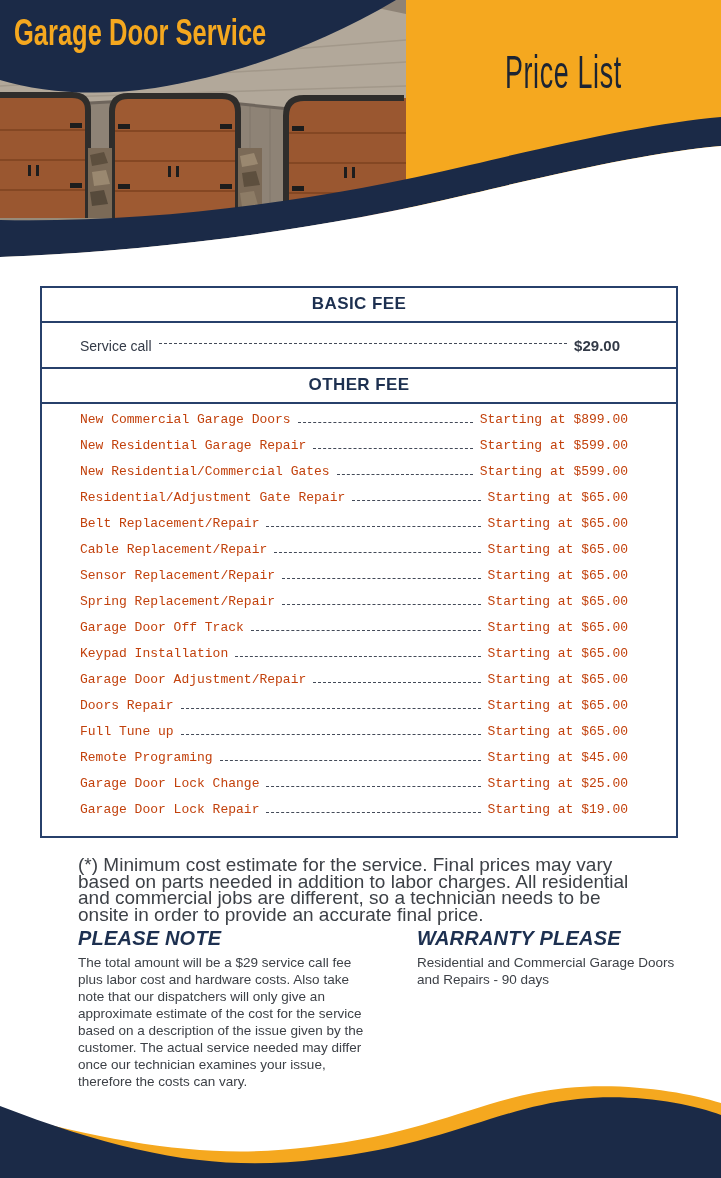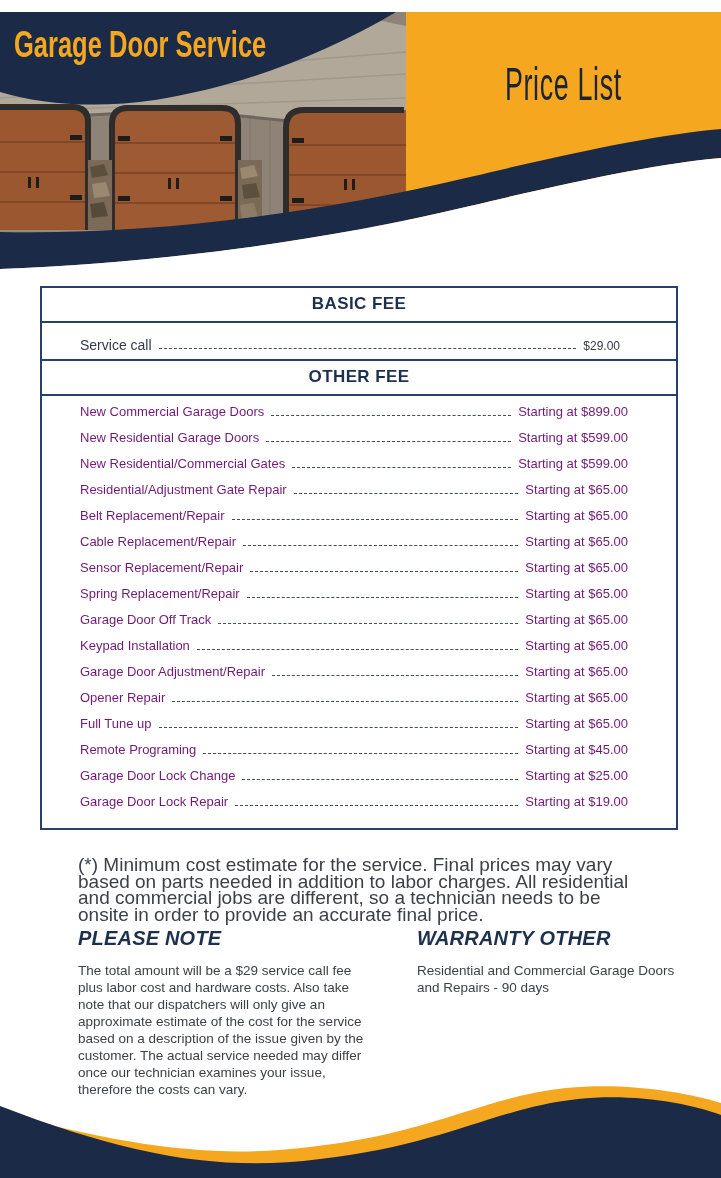--- a/index.html
+++ b/index.html
@@ -8,52 +8,52 @@
     --heading:#1d3050;
     --body-text:#3d4147;
     --table-border:#27406b;
   }
   *{margin:0;padding:0;box-sizing:border-box;}
   html,body{background:#e9e9e9;}
   body{font-family:"Liberation Sans",sans-serif;}
   .page{position:relative;width:721px;height:1178px;background:#ffffff;overflow:hidden;margin:0 auto;}
 
   
-  .header{position:absolute;left:0;top:12px;width:596px;height:300px;}
+  .header{position:absolute;left:0;top:0;width:596px;height:300px;}
   .photo{position:absolute;left:0;top:0;width:406px;height:300px;}
   .yellow-block{position:absolute;left:406px;top:0;width:315px;height:300px;background:var(--gold);}
   .header-overlay{position:absolute;left:0;top:0;width:721px;height:300px;pointer-events:none;}
   .brand{position:absolute;left:14px;top:12px;color:var(--gold);
          font-size:34px;font-weight:700;letter-spacing:0px;white-space:nowrap;
          transform:scale(0.75,1.08);transform-origin:left top;z-index:5;}
   .price-list-wrap{position:absolute;left:406px;top:46px;width:315px;text-align:center;z-index:5;}
   .price-list{display:inline-block;color:#1c2433;font-size:42px;font-weight:500;white-space:nowrap;
               transform:scale(0.64,1.10);transform-origin:center top;letter-spacing:1px;}
 
   
   .fee-table{position:absolute;left:40px;top:286px;width:638px;background:#fff;
              border:2px solid var(--table-border);z-index:3;}
   .section-head{text-align:center;font-weight:700;font-size:17px;color:var(--heading);
                 letter-spacing:0.4px;padding:6px 0 7px;border-bottom:2px solid var(--table-border);}
-  .basic-row{display:flex;align-items:flex-end;padding:14px 56px 6px 38px;
+  .basic-row{display:flex;align-items:center;padding:14px 56px 13px 38px;
              border-bottom:2px solid var(--table-border);font-size:14px;color:#333a47;}
-  .basic-row .fee-price{font-size:12px;}
+  .basic-row .fee-price{font-size:15px;font-weight:bold;}
   .fee-rows{padding:8px 48px 8px 38px;}
-  .fee-row{display:flex;align-items:baseline;height:26px;font-size:13px;color:#701a75;}
+  .fee-row{display:flex;align-items:baseline;height:26px;font-size:13px;color:#c2410c;font-family:Liberation Mono, monospace;}
   .fee-label{white-space:nowrap;}
   .fee-leader{flex:1;border-bottom:1px dashed #434a58;margin:0 7px 4px 7px;min-width:20px;}
   .fee-price{white-space:nowrap;}
 
   
   .disclaimer{position:absolute;left:78px;top:857px;width:570px;font-size:19px;
               line-height:16.6px;color:var(--body-text);z-index:3;}
   .col-heading{font-size:20px;font-weight:700;color:var(--heading);letter-spacing:0.2px;font-style:italic;}
   .please-note{position:absolute;left:78px;top:927px;width:296px;z-index:3;}
   .warranty{position:absolute;left:417px;top:927px;width:280px;z-index:3;}
-  .col-body{margin-top:12px;font-size:13.5px;line-height:17px;color:var(--body-text);}
+  .col-body{margin-top:4px;font-size:13.5px;line-height:17px;color:var(--body-text);}
 
   
   .footer-wave{position:absolute;left:0;top:1060px;width:721px;height:118px;z-index:2;}
 </style>
 </head>
 <body>
 
 <div class="page">
 
   <div class="header">
@@ -178,21 +178,21 @@
     <div class="section-head">OTHER FEE</div>
 
     <div class="fee-rows" id="other-fee-rows">
     <div class="fee-row">
       <span class="fee-label">New Commercial Garage Doors</span>
       <span class="fee-leader"></span>
       <span class="fee-price">Starting at $899.00</span>
     </div>
 
     <div class="fee-row">
-      <span class="fee-label">New Residential Garage Doors</span>
+      <span class="fee-label">New Residential Garage Repair</span>
       <span class="fee-leader"></span>
       <span class="fee-price">Starting at $599.00</span>
     </div>
 
     <div class="fee-row">
       <span class="fee-label">New Residential/Commercial Gates</span>
       <span class="fee-leader"></span>
       <span class="fee-price">Starting at $599.00</span>
     </div>
 
@@ -239,21 +239,21 @@
       <span class="fee-price">Starting at $65.00</span>
     </div>
 
     <div class="fee-row">
       <span class="fee-label">Garage Door Adjustment/Repair</span>
       <span class="fee-leader"></span>
       <span class="fee-price">Starting at $65.00</span>
     </div>
 
     <div class="fee-row">
-      <span class="fee-label">Opener Repair</span>
+      <span class="fee-label">Doors Repair</span>
       <span class="fee-leader"></span>
       <span class="fee-price">Starting at $65.00</span>
     </div>
 
     <div class="fee-row">
       <span class="fee-label">Full Tune up</span>
       <span class="fee-leader"></span>
       <span class="fee-price">Starting at $65.00</span>
     </div>
 
@@ -278,21 +278,21 @@
   </div>
 
   <div class="disclaimer">(*) Minimum cost estimate for the service. Final prices may vary based on parts needed in addition to labor charges. All residential and commercial jobs are different, so a technician needs to be onsite in order to provide an accurate final price.</div>
 
   <div class="please-note">
     <div class="col-heading">PLEASE NOTE</div>
     <div class="col-body">The total amount will be a $29 service call fee plus labor cost and hardware costs. Also take note that our dispatchers will only give an approximate estimate of the cost for the service based on a description of the issue given by the customer. The actual service needed may differ once our technician examines your issue, therefore the costs can vary.</div>
   </div>
 
   <div class="warranty">
-    <div class="col-heading">WARRANTY OTHER</div>
+    <div class="col-heading">WARRANTY PLEASE</div>
     <div class="col-body">Residential and Commercial Garage Doors and Repairs - 90 days</div>
   </div>
 
   <svg class="footer-wave" viewBox="0 0 721 118" preserveAspectRatio="none">
     <path d="M0,52 C125,86 215,99 310,87 C435,73 482,37 566,28 C625,22 686,32 721,43 L721,118 L0,118 Z" fill="#f5a81f"></path>
     <path d="M0,46 C130,96 220,112 320,99 C445,85 495,48 578,39 C635,33 692,44 721,55 L721,118 L0,118 Z" fill="#1b2a47"></path>
   </svg>
 
 </div>
 

